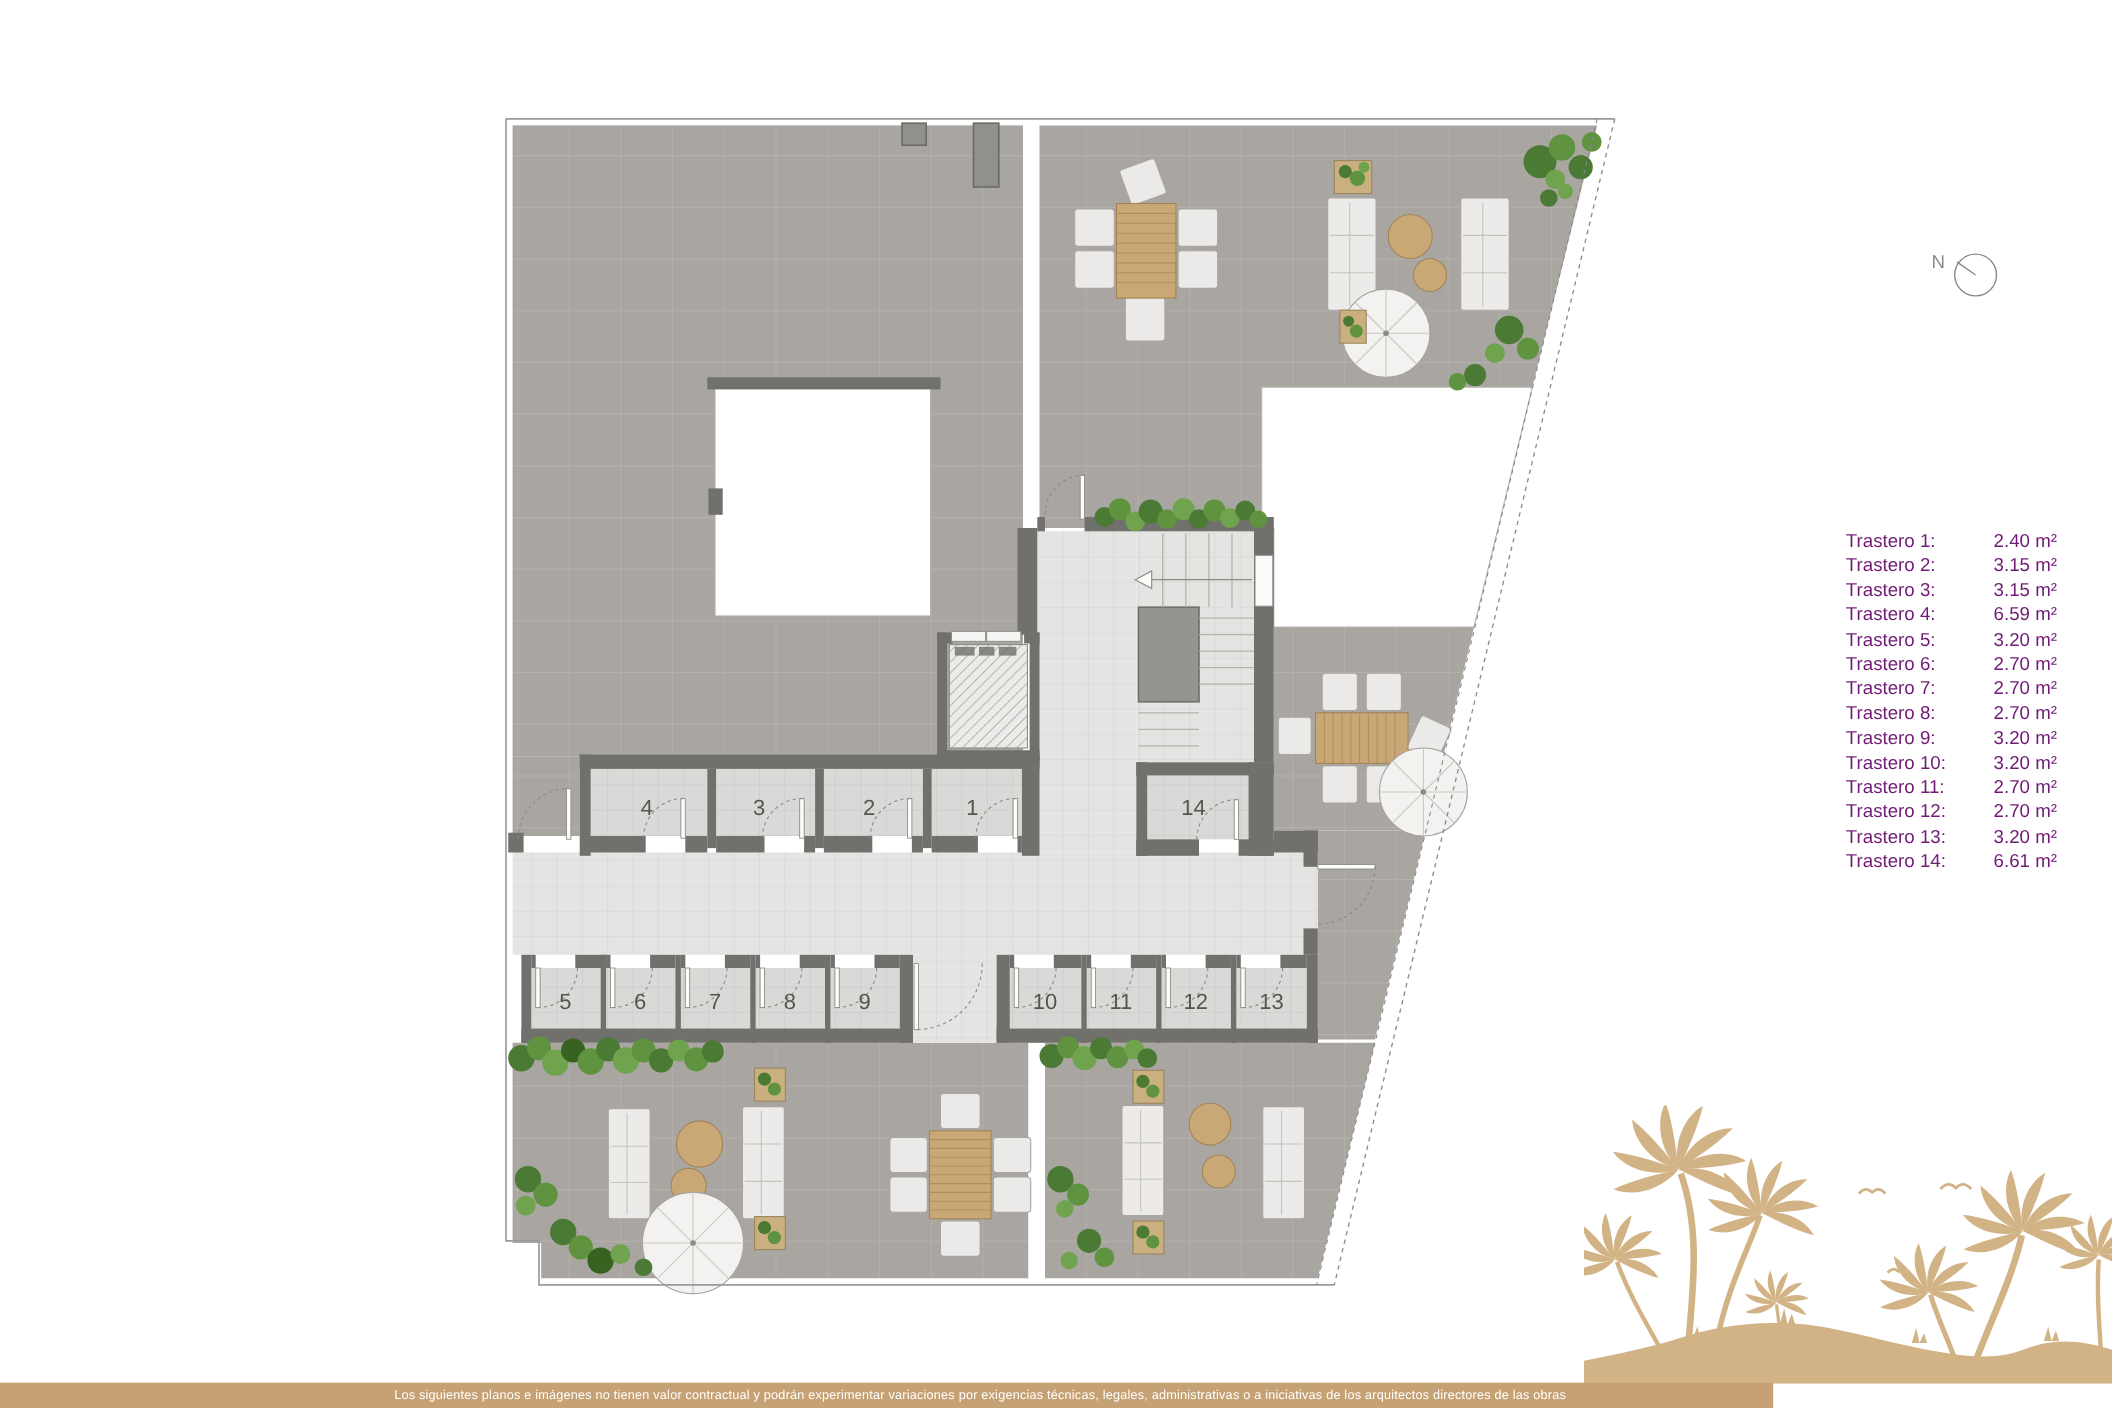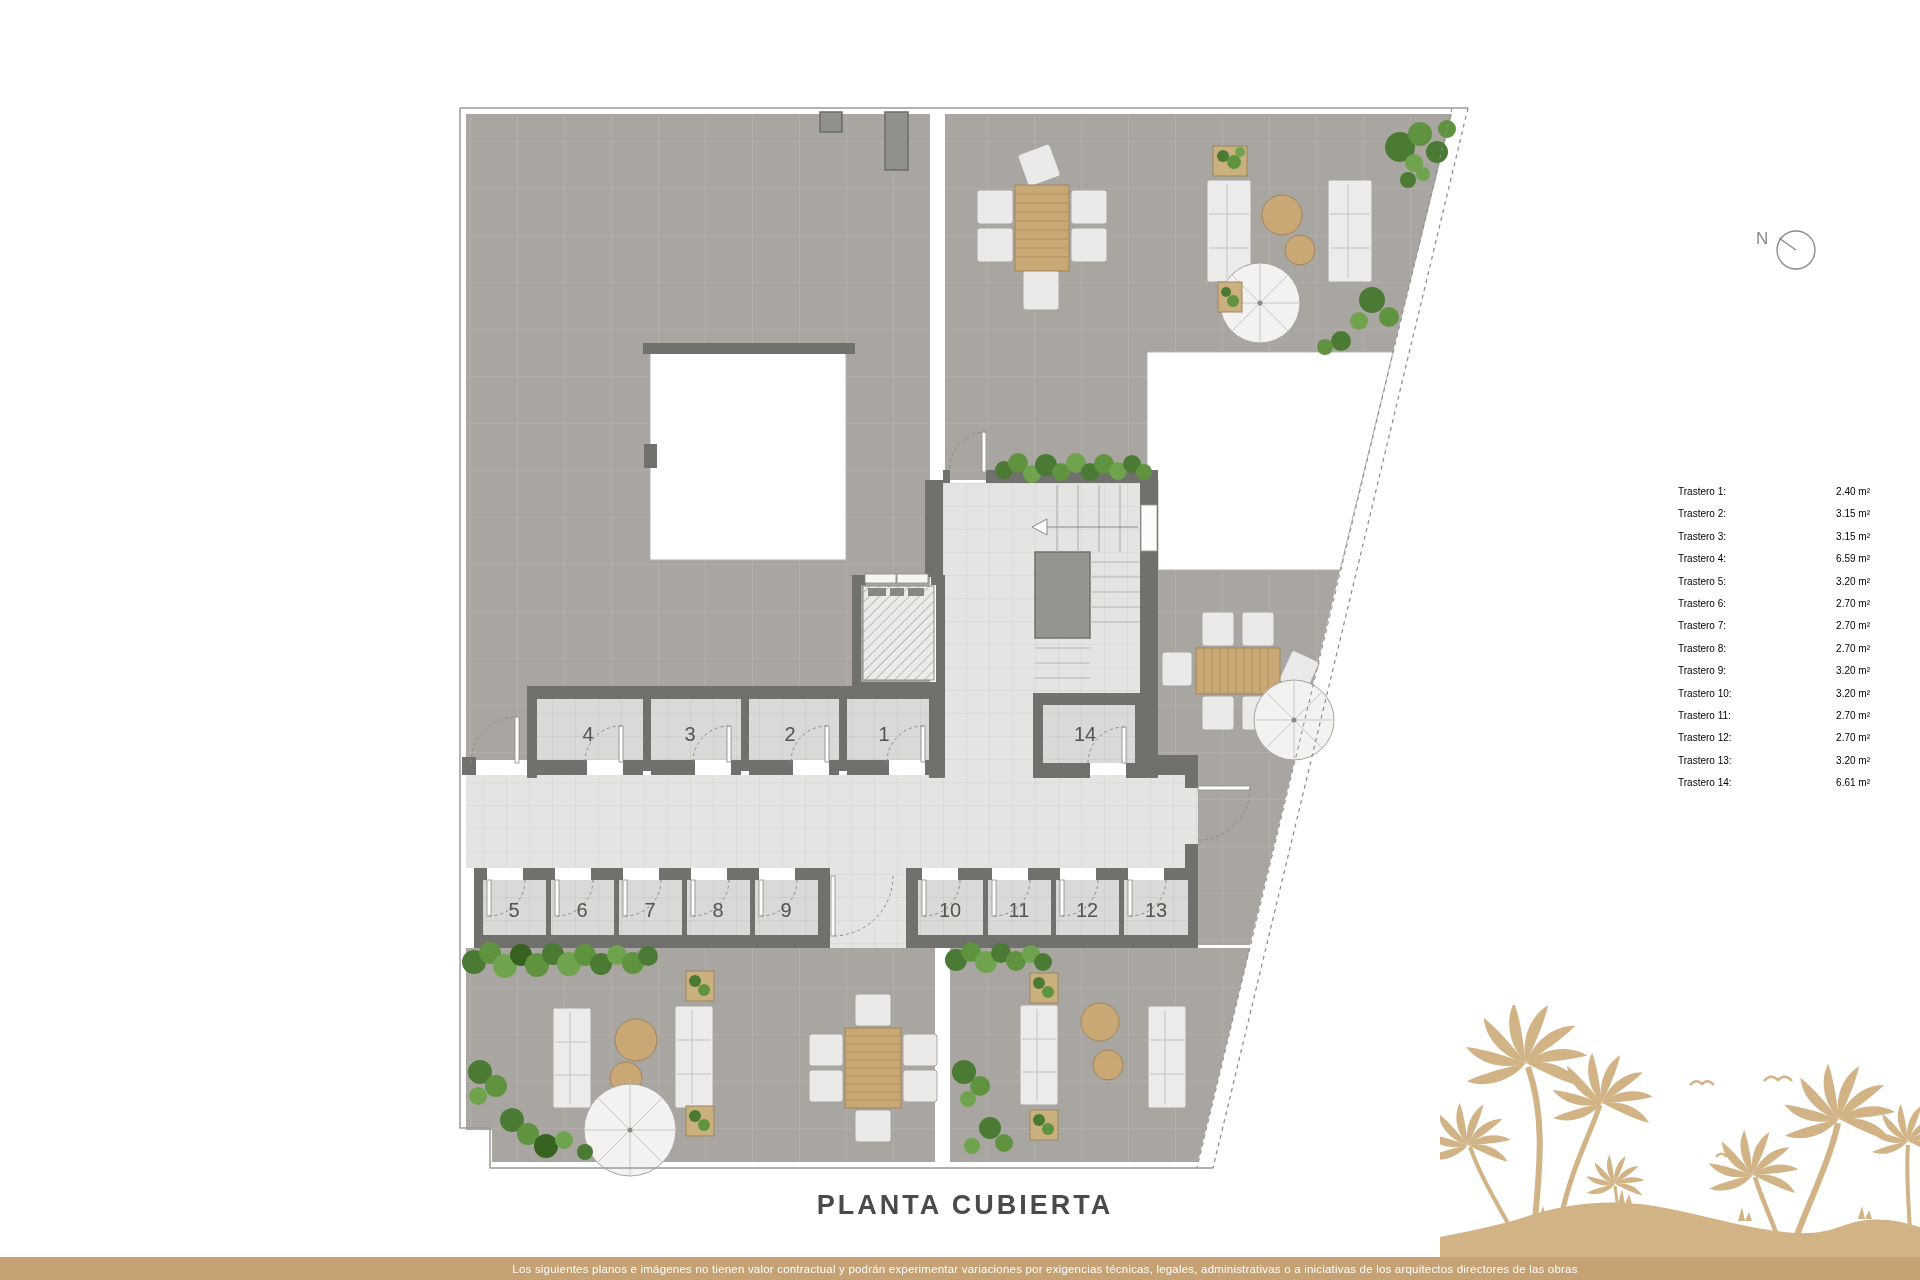--- a/index.html
+++ b/index.html
@@ -1,26 +1,26 @@
 <!DOCTYPE html>
 <html><head>
 <meta charset="utf-8">
 <style>
   html,body{margin:0;padding:0;background:#fff;}
   .page{position:relative;width:1920px;height:1280px;background:#ffffff;overflow:hidden;
         font-family:"Liberation Sans",sans-serif;}
   .plan-svg{position:absolute;left:440px;top:90px;width:1060px;height:1110px;}
   .compass-svg{position:absolute;left:1742px;top:210px;width:90px;height:70px;}
   .legend{position:absolute;left:1678px;top:481px;width:192px;}
-  .lrow{display:flex;justify-content:space-between;line-height:22.4px;font-size:10px;color:#000000;}
+  .lrow{display:flex;justify-content:space-between;line-height:22.4px;font-size:17px;color:#701a75;}
   .lrow .val{text-align:left;}
   .title{position:absolute;left:800px;top:1190px;width:330px;text-align:center;
          font-size:27px;font-weight:bold;letter-spacing:3px;color:#4a4a4a;}
   .palms-svg{position:absolute;left:1440px;top:1005px;width:480px;height:253px;}
-  .bar{position:absolute;left:0;top:1257px;width:1920px;height:23px;background:#c6a173;
+  .bar{position:absolute;left:0;top:1257px;width:1612px;height:23px;background:#c6a173;
        display:flex;align-items:center;justify-content:center;}
   .bar span{color:#ffffff;font-size:11.5px;letter-spacing:.2px;margin-left:170px;white-space:nowrap;}
 </style>
 </head>
 <body>
 
 <div class="page">
 
   <svg class="plan-svg" viewBox="440 90 1060 1110" xmlns="http://www.w3.org/2000/svg">
     <defs>
@@ -489,21 +489,20 @@
     <div class="lrow">
         <span>Trastero 13:</span>
         <span class="val">3.20 m²</span>
       </div>
     <div class="lrow">
         <span>Trastero 14:</span>
         <span class="val">6.61 m²</span>
       </div>
   </div>
 
-  <div class="title">PLANTA CUBIERTA</div>
 
   <svg class="palms-svg" viewBox="0 0 480 253" xmlns="http://www.w3.org/2000/svg">
     <defs>
       <path id="frond" d="M0 0 C14 -16 36 -21 52 -14 C36 -7 15 -3 0 0 Z"></path>
       <g id="crownP">
         <use href="#frond" transform="rotate(-182)"></use>
           <use href="#frond" transform="rotate(-150)"></use>
         <use href="#frond" transform="rotate(-118)"></use>
           <use href="#frond" transform="rotate(-86)"></use>
         <use href="#frond" transform="rotate(-54)"></use>

